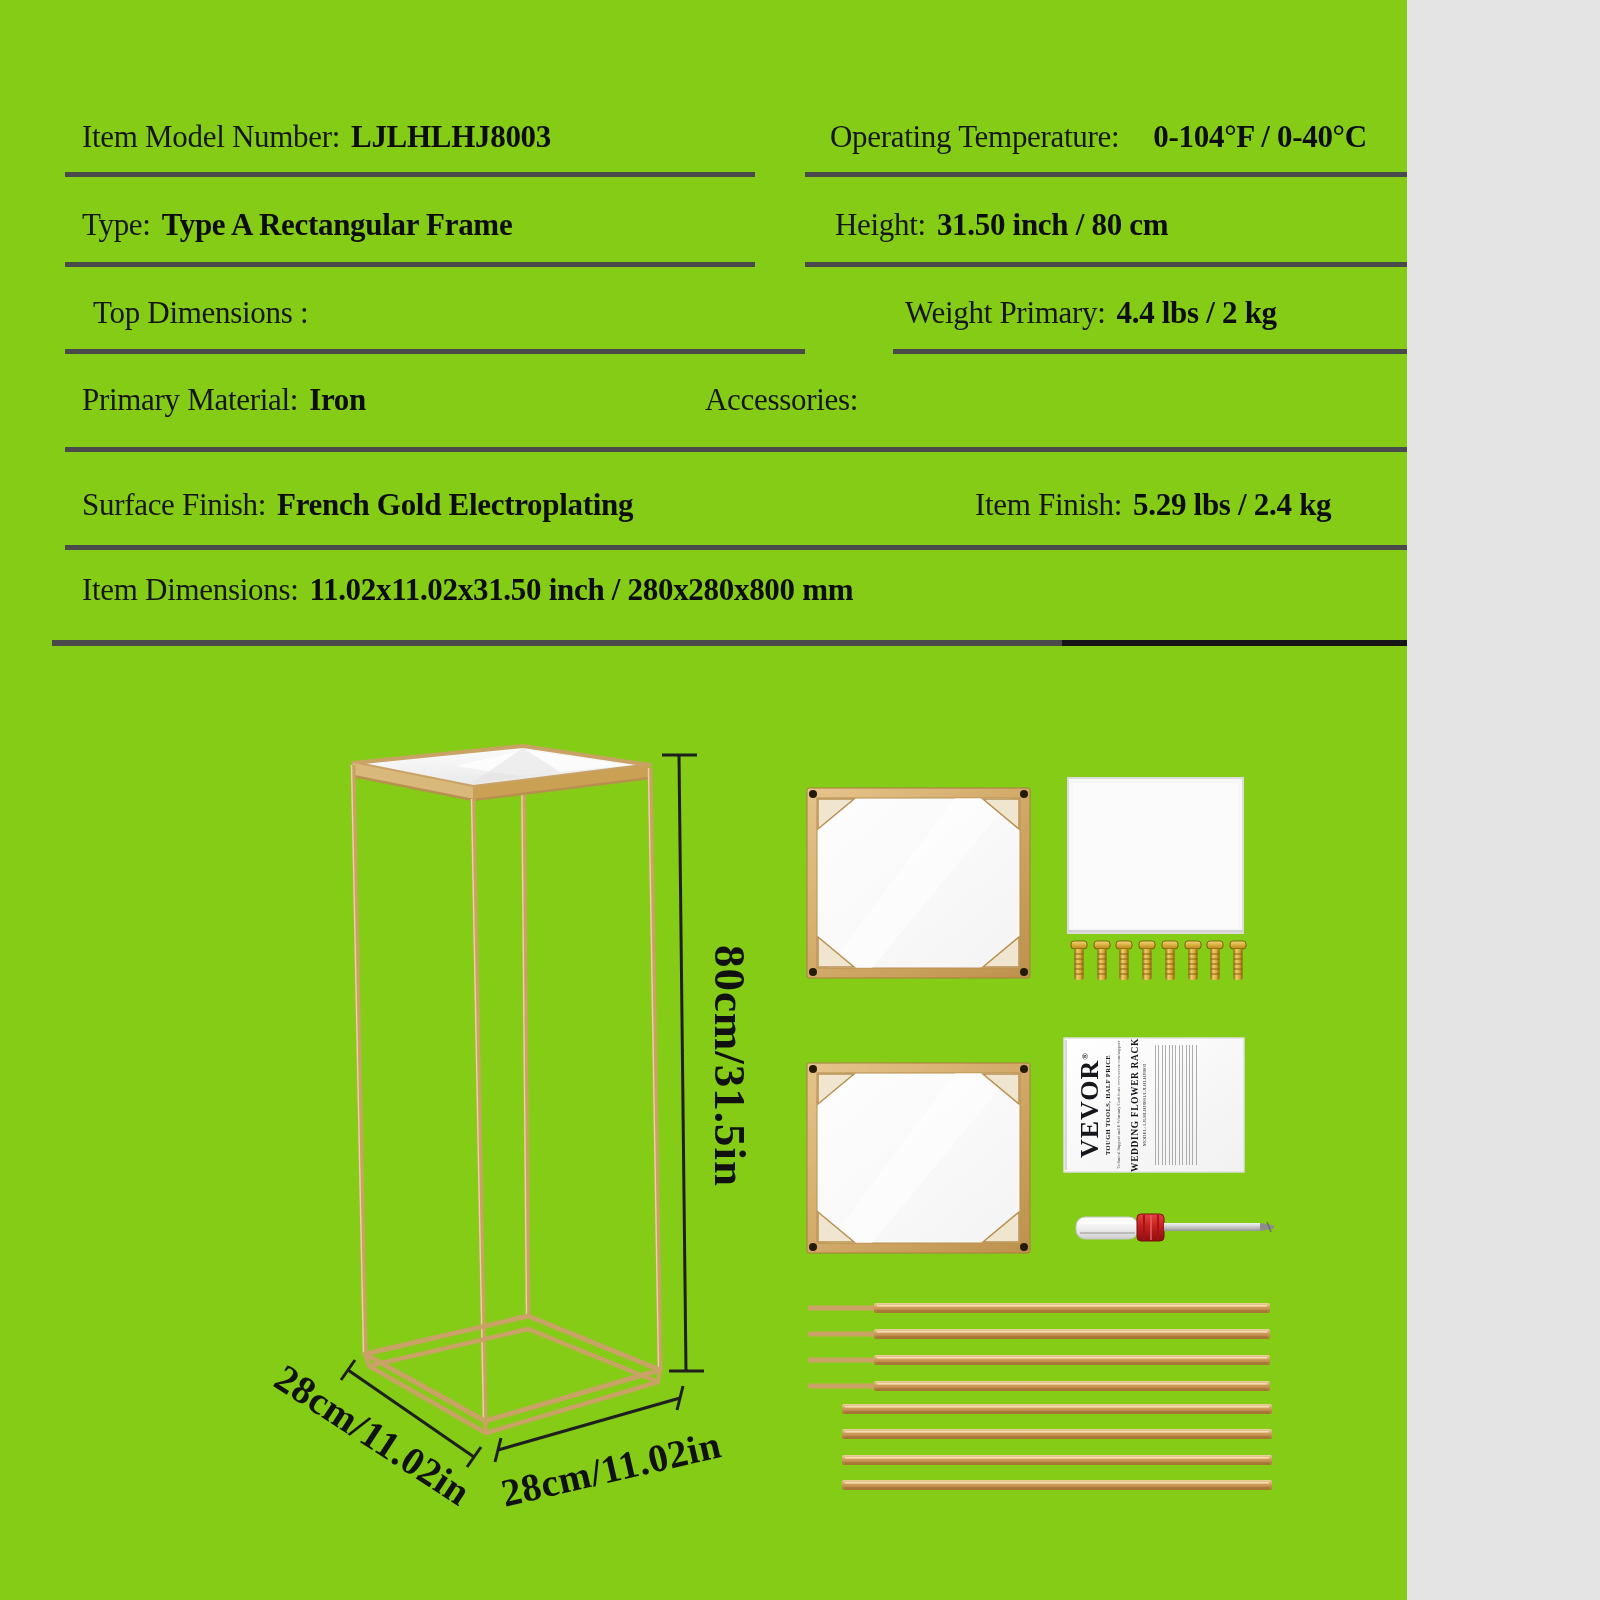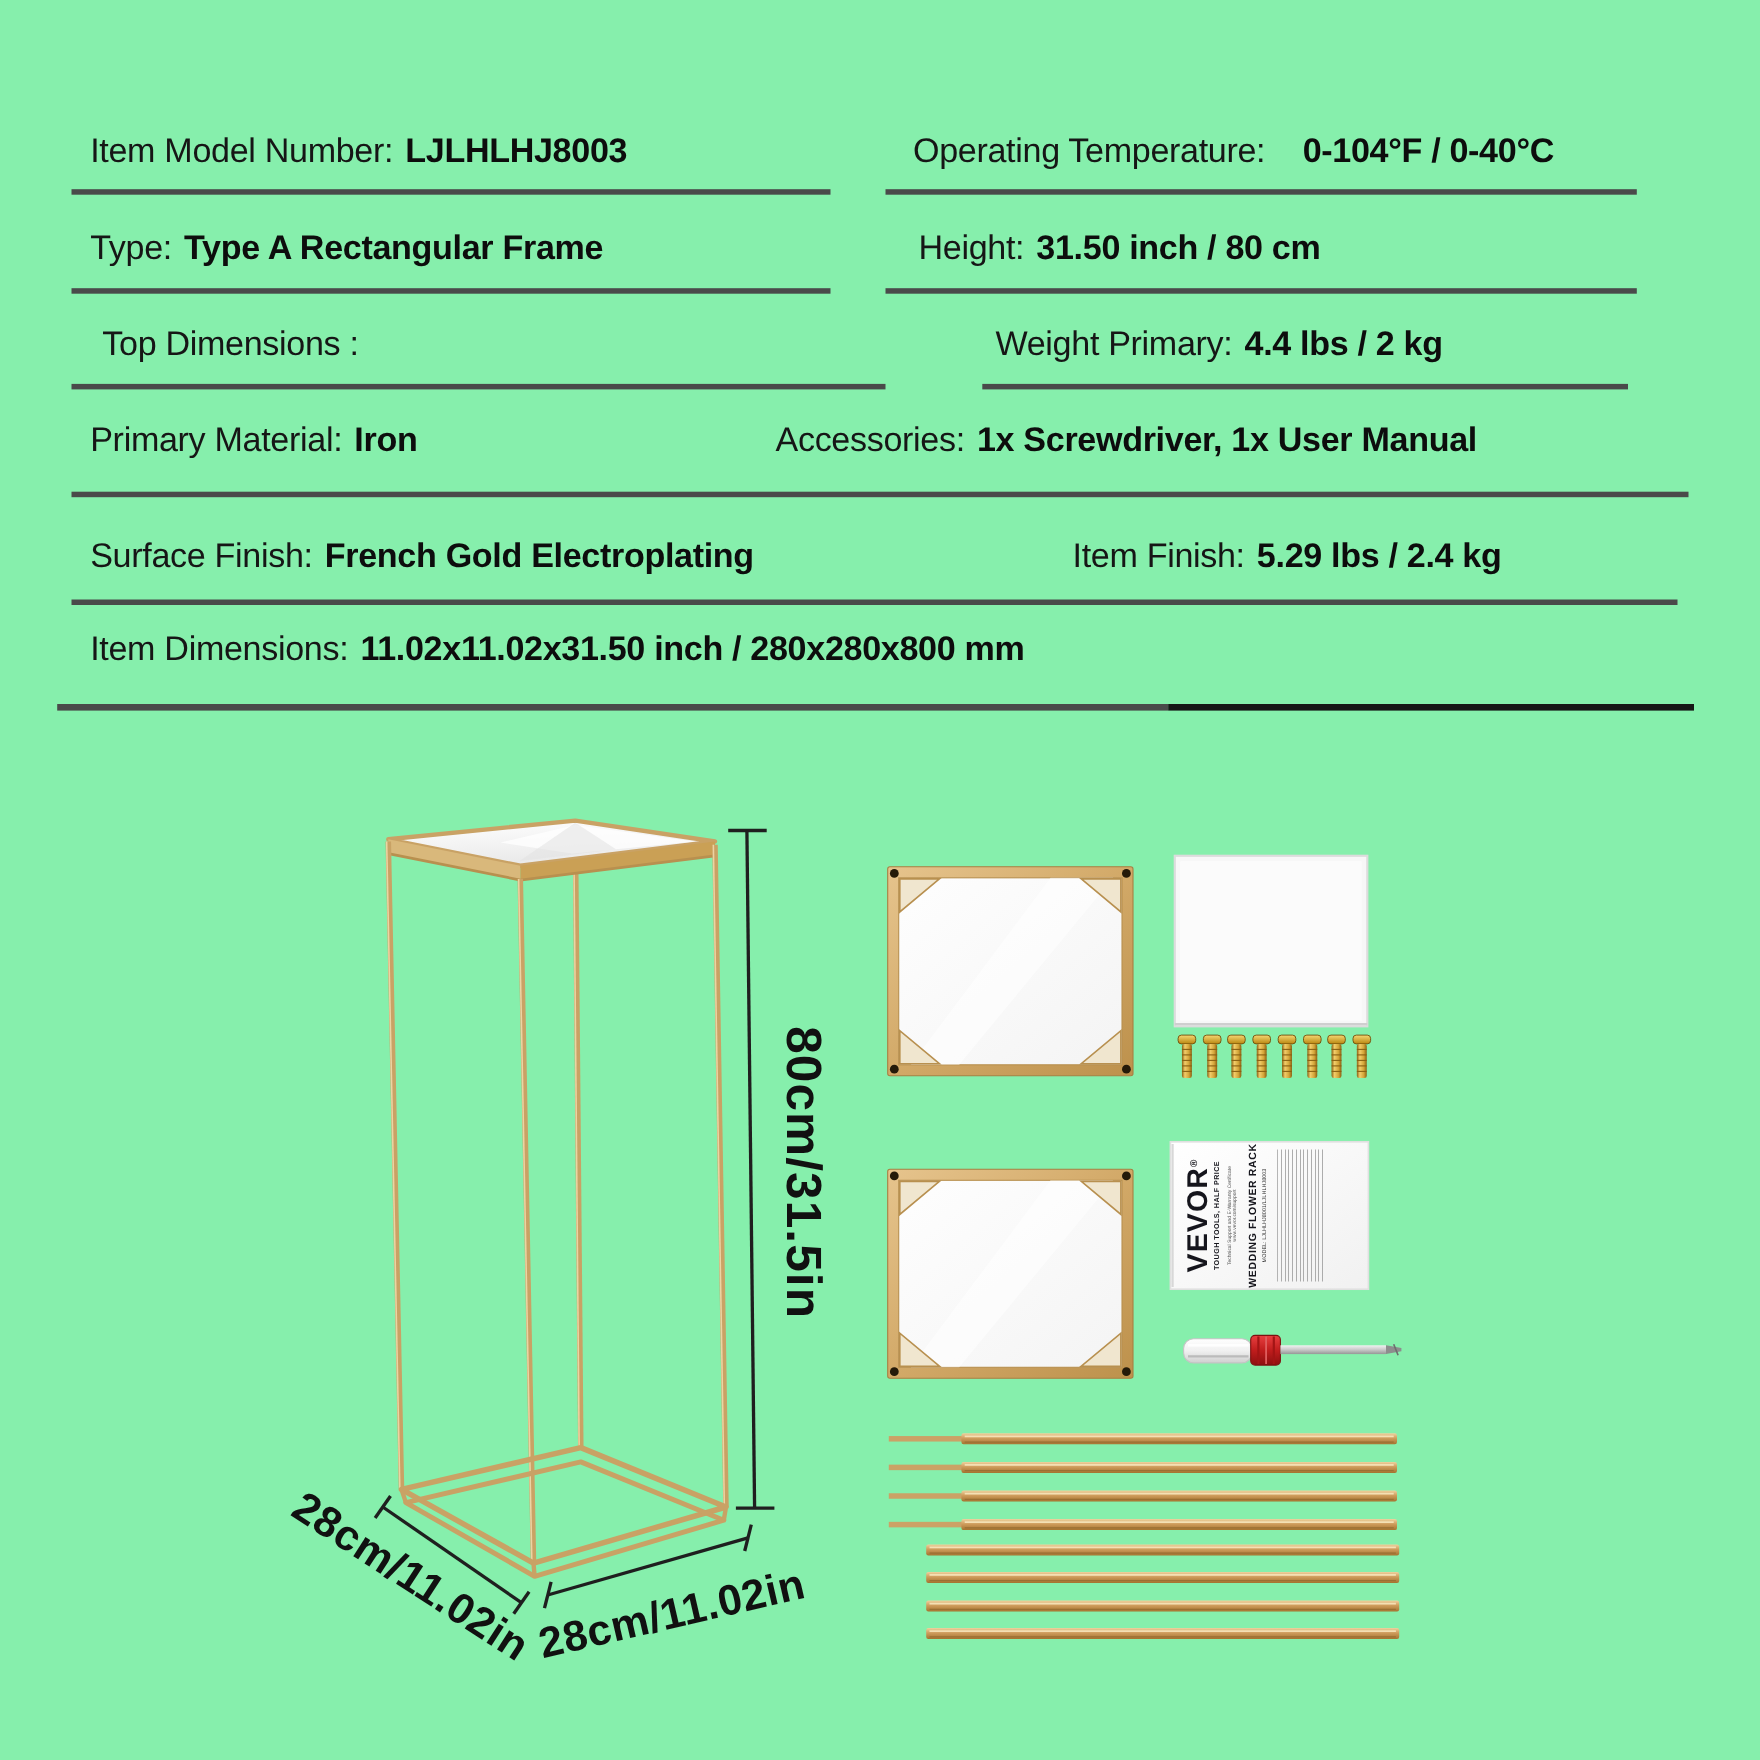--- a/index.html
+++ b/index.html
@@ -1,17 +1,17 @@
 <!DOCTYPE html>
 <html><head>
 <meta charset="utf-8">
 <style>
   html,body{margin:0;padding:0;background:#e4e4e4;}
-  .canvas{position:relative;width:1600px;height:1600px;background:#86efac;overflow:hidden;
-          font-family:Liberation Sans, sans-serif;color:#141414;}
+  .canvas{position:relative;width:1407px;height:1600px;background:#84cc16;overflow:hidden;
+          font-family:Liberation Serif, serif;color:#141414;}
   
   .cell{position:absolute;display:flex;align-items:baseline;white-space:nowrap;
         font-size:31px;line-height:42px;letter-spacing:-0.3px;}
   .cell .lbl{font-weight:400;color:#161616;margin-right:11px;}
   .cell .val{font-weight:700;color:#0d0d0d;}
   .sep{position:absolute;height:5px;background:#4a4a4a;}
   .sep.dark{background:#161616;}
   
   .dimlabel{position:absolute;font-weight:700;color:#111;white-space:nowrap;
             text-align:center;}
@@ -68,21 +68,20 @@
     </div>
     <div class="sep" style="left:65px;top:349px;width:740px"></div>
     <div class="sep" style="left:893px;top:349px;width:587px"></div>
 
     <div class="cell" style="left:82px;top:379px">
       <span class="lbl">Primary Material:</span>
       <span class="val">Iron</span>
     </div>
     <div class="cell" style="left:705px;top:379px">
       <span class="lbl">Accessories:</span>
-      <span class="val">1x Screwdriver, 1x User Manual</span>
     </div>
     <div class="sep" style="left:65px;top:447px;width:1470px"></div>
 
     <div class="cell" style="left:82px;top:484px">
       <span class="lbl">Surface Finish:</span>
       <span class="val">French Gold Electroplating</span>
     </div>
     <div class="cell" style="left:975px;top:484px">
       <span class="lbl">Item Finish:</span>
       <span class="val">5.29 lbs / 2.4 kg</span>

